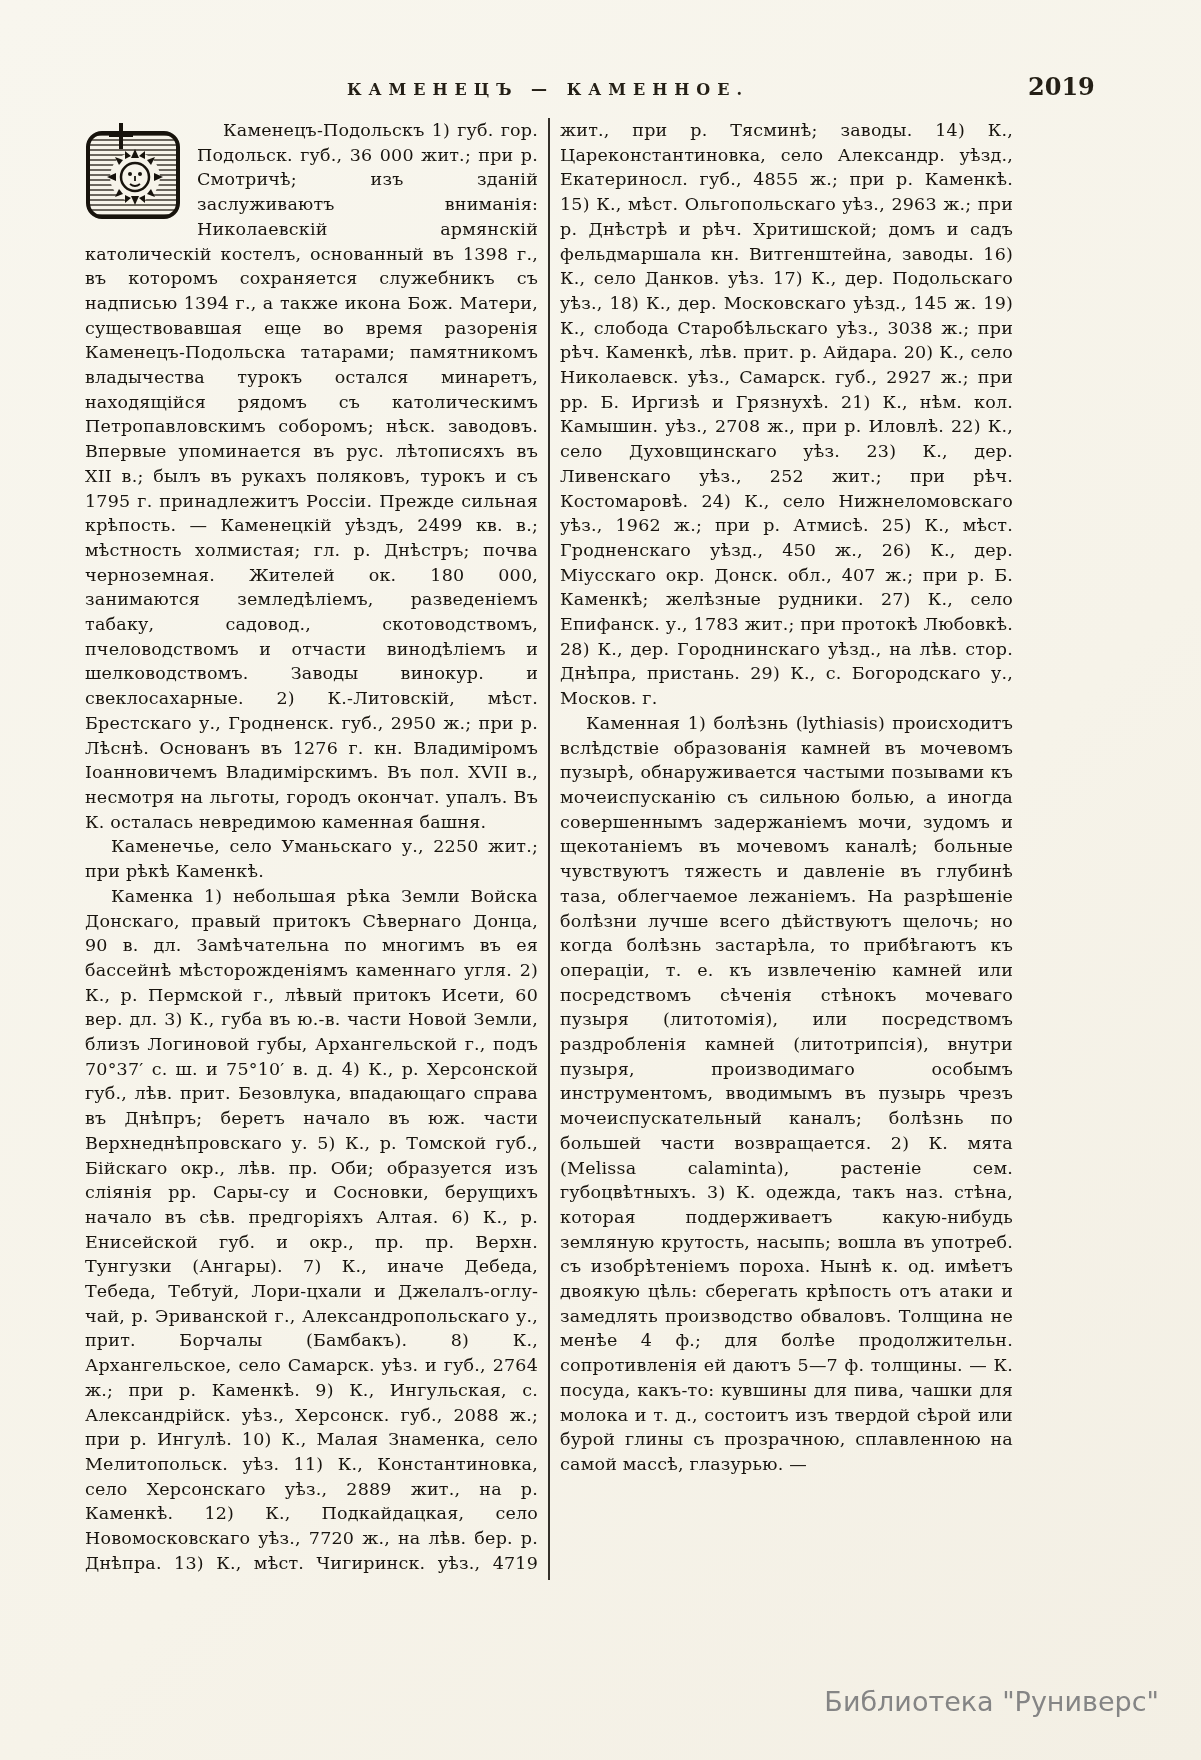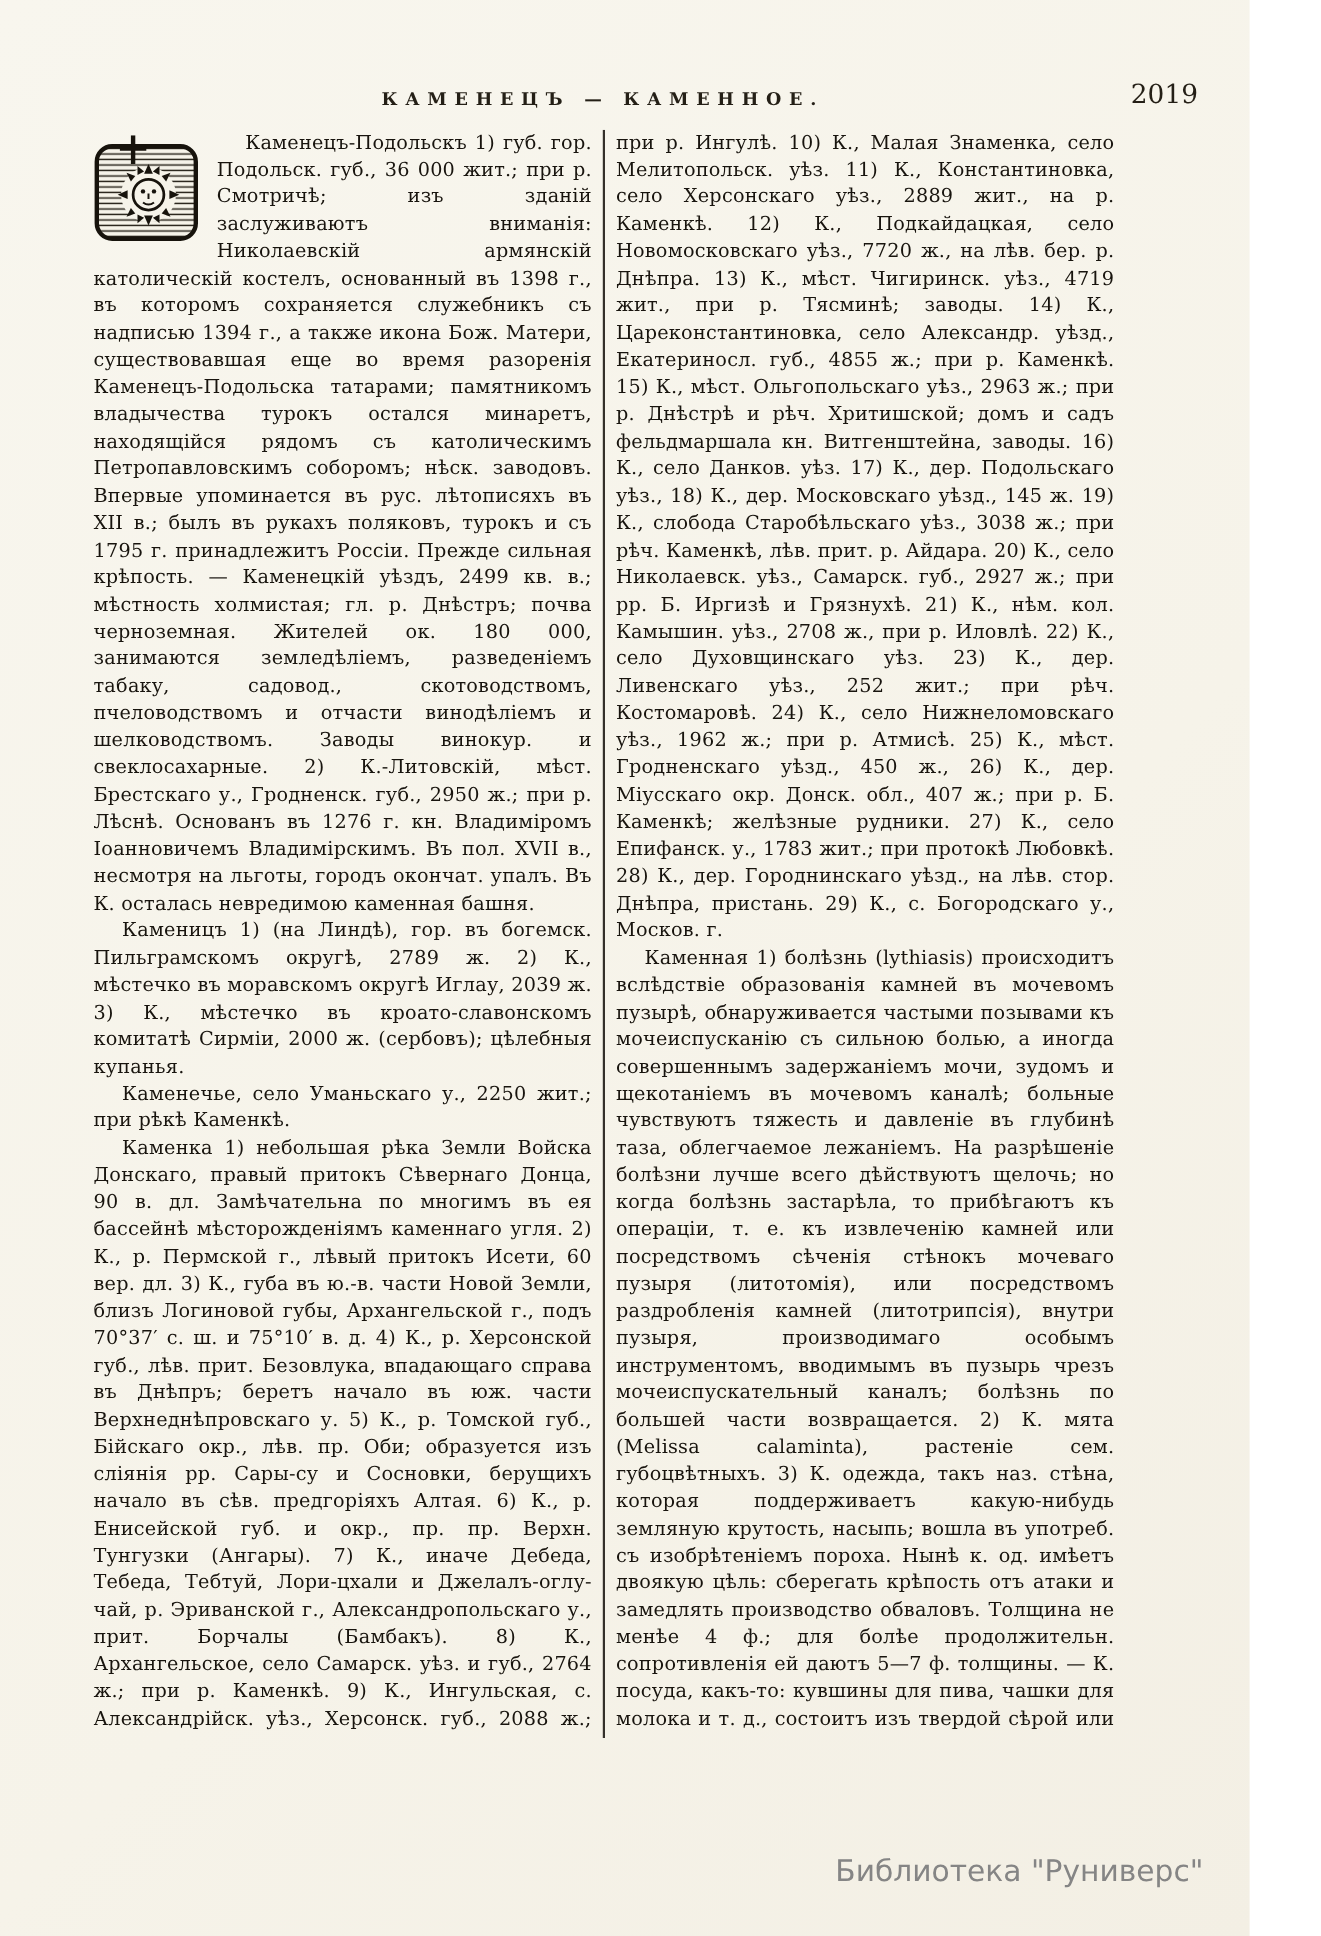--- a/index.html
+++ b/index.html
@@ -2,32 +2,32 @@
 <html lang="ru"><head>
 <meta charset="utf-8">
 <style>
   html,body{margin:0;padding:0;}
   body{
     width:1201px;height:1760px;
     background:#ffffff;
     font-family:"DejaVu Serif", serif;
   }
   .page{
-    position:relative;width:1099px;height:1760px;
+    position:relative;width:1201px;height:1760px;
     background:linear-gradient(135deg,#f8f6ee 0%,#f6f3e9 60%,#f3efe4 100%);
-    color:#18140e;overflow:hidden;padding-left:37px;
+    color:#18140e;overflow:hidden;
   }
   .running-head{
     position:absolute;top:80px;left:88px;width:920px;
     text-align:center;font-size:16px;font-weight:bold;
     letter-spacing:7px;text-transform:uppercase;color:#241f16;
   }
   .page-number{
     position:absolute;top:72px;left:1028px;
-    font-size:24px;font-weight:normal;color:#241f16;
+    font-size:24px;font-weight:bold;color:#241f16;
   }
   .text-block{
     position:absolute;top:118px;left:85px;width:928px;height:1462px;
     column-count:2;column-gap:22px;column-fill:auto;
     column-rule:2px solid #34302a;
     overflow:hidden;
     text-align:justify;
     font-size:17.5px;line-height:24.7px;
     letter-spacing:0.2px;
   }
@@ -90,21 +90,20 @@
 
         <circle cx="50" cy="54" r="14" fill="#f6f3e9" stroke="#17130c" stroke-width="2.5"></circle>
         <circle cx="45" cy="51" r="2" fill="#17130c"></circle>
         <circle cx="55" cy="51" r="2" fill="#17130c"></circle>
         <line x1="50" y1="53" x2="50" y2="58" stroke="#17130c" stroke-width="1.8"></line>
         <path d="M45 61 Q50 65 55 61" fill="none" stroke="#17130c" stroke-width="1.8"></path>
       </svg>
     </span>
 
   <p class="entry"><span class="b">Каменецъ-Подольскъ</span><span> 1) губ. гор. Подольск. губ., 36 000 жит.; при р. Смотричѣ; изъ зданій заслуживаютъ вниманія: Николаевскій армянскій католическій костелъ, основанный въ 1398 г., въ которомъ сохраняется служебникъ съ надписью 1394 г., а также икона Бож. Матери, существовавшая еще во время разоренія Каменецъ-Подольска татарами; памятникомъ владычества турокъ остался минаретъ, находящійся рядомъ съ католическимъ Петропавловскимъ соборомъ; нѣск. заводовъ. Впервые упоминается въ рус. лѣтописяхъ въ XII в.; былъ въ рукахъ поляковъ, турокъ и съ 1795 г. принадлежитъ Россіи. Прежде сильная крѣпость. — </span><span class="i">Каменецкій уѣздъ</span><span>, 2499 кв. в.; мѣстность холмистая; гл. р. Днѣстръ; почва черноземная. Жителей ок. 180 000, занимаются земледѣліемъ, разведеніемъ табаку, садовод., скотоводствомъ, пчеловодствомъ и отчасти винодѣліемъ и шелководствомъ. Заводы винокур. и свеклосахарные. 2) </span><span class="b">К.-Литовскій</span><span>, мѣст. Брестскаго у., Гродненск. губ., 2950 ж.; при р. Лѣснѣ. Основанъ въ 1276 г. кн. Владиміромъ Іоанновичемъ Владимірскимъ. Въ пол. XVII в., несмотря на льготы, городъ окончат. упалъ. Въ К. осталась невредимою каменная башня.</span></p>
-      <p class="entry"><span class="b">Каменицъ</span><span> 1) (на Линдѣ), гор. въ богемск. Пильграмскомъ округѣ, 2789 ж. 2) К., мѣстечко въ моравскомъ округѣ Иглау, 2039 ж. 3) К., мѣстечко въ кроато-славонскомъ комитатѣ Сирміи, 2000 ж. (сербовъ); цѣлебныя купанья.</span></p>
       <p class="entry"><span class="b">Каменечье</span><span>, село Уманьскаго у., 2250 жит.; при рѣкѣ Каменкѣ.</span></p>
       <p class="entry"><span class="b">Каменка</span><span> 1) небольшая рѣка Земли Войска Донскаго, правый притокъ Сѣвернаго Донца, 90 в. дл. Замѣчательна по многимъ въ ея бассейнѣ мѣсторожденіямъ каменнаго угля. 2) К., р. Пермской г., лѣвый притокъ Исети, 60 вер. дл. 3) К., губа въ ю.-в. части Новой Земли, близъ Логиновой губы, Архангельской г., подъ 70°37′ с. ш. и 75°10′ в. д. 4) К., р. Херсонской губ., лѣв. прит. Безовлука, впадающаго справа въ Днѣпръ; беретъ начало въ юж. части Верхнеднѣпровскаго у. 5) К., р. Томской губ., Бійскаго окр., лѣв. пр. Оби; образуется изъ сліянія рр. Сары-су и Сосновки, берущихъ начало въ сѣв. предгоріяхъ Алтая. 6) К., р. Енисейской губ. и окр., пр. пр. Верхн. Тунгузки (Ангары). 7) К., иначе Дебеда, Тебеда, Тебтуй, Лори-цхали и Джелалъ-оглу-чай, р. Эриванской г., Александропольскаго у., прит. Борчалы (Бамбакъ). 8) К., Архангельское, село Самарск. уѣз. и губ., 2764 ж.; при р. Каменкѣ. 9) К., Ингульская, с. Александрійск. уѣз., Херсонск. губ., 2088 ж.; при р. Ингулѣ. 10) К., Малая Знаменка, село Мелитопольск. уѣз. 11) К., Константиновка, село Херсонскаго уѣз., 2889 жит., на р. Каменкѣ. 12) К., Подкайдацкая, село Новомосковскаго уѣз., 7720 ж., на лѣв. бер. р. Днѣпра. 13) К., мѣст. Чигиринск. уѣз., 4719 жит., при р. Тясминѣ; заводы. 14) К., Цареконстантиновка, село Александр. уѣзд., Екатериносл. губ., 4855 ж.; при р. Каменкѣ. 15) К., мѣст. Ольгопольскаго уѣз., 2963 ж.; при р. Днѣстрѣ и рѣч. Хритишской; домъ и садъ фельдмаршала кн. Витгенштейна, заводы. 16) К., село Данков. уѣз. 17) К., дер. Подольскаго уѣз., 18) К., дер. Московскаго уѣзд., 145 ж. 19) К., слобода Старобѣльскаго уѣз., 3038 ж.; при рѣч. Каменкѣ, лѣв. прит. р. Айдара. 20) К., село Николаевск. уѣз., Самарск. губ., 2927 ж.; при рр. Б. Иргизѣ и Грязнухѣ. 21) К., нѣм. кол. Камышин. уѣз., 2708 ж., при р. Иловлѣ. 22) К., село Духовщинскаго уѣз. 23) К., дер. Ливенскаго уѣз., 252 жит.; при рѣч. Костомаровѣ. 24) К., село Нижнеломовскаго уѣз., 1962 ж.; при р. Атмисѣ. 25) К., мѣст. Гродненскаго уѣзд., 450 ж., 26) К., дер. Міусскаго окр. Донск. обл., 407 ж.; при р. Б. Каменкѣ; желѣзные рудники. 27) К., село Епифанск. у., 1783 жит.; при протокѣ Любовкѣ. 28) К., дер. Городнинскаго уѣзд., на лѣв. стор. Днѣпра, пристань. 29) К., с. Богородскаго у., Москов. г.</span></p>
       <p class="entry"><span class="b">Каменная</span><span> 1) болѣзнь (lythiasis) происходитъ вслѣдствіе образованія камней въ мочевомъ пузырѣ, обнаруживается частыми позывами къ мочеиспусканію съ сильною болью, а иногда совершеннымъ задержаніемъ мочи, зудомъ и щекотаніемъ въ мочевомъ каналѣ; больные чувствуютъ тяжесть и давленіе въ глубинѣ таза, облегчаемое лежаніемъ. На разрѣшеніе болѣзни лучше всего дѣйствуютъ щелочь; но когда болѣзнь застарѣла, то прибѣгаютъ къ операціи, т. е. къ извлеченію камней или посредствомъ сѣченія стѣнокъ мочеваго пузыря (литотомія), или посредствомъ раздробленія камней (литотрипсія), внутри пузыря, производимаго особымъ инструментомъ, вводимымъ въ пузырь чрезъ мочеиспускательный каналъ; болѣзнь по большей части возвращается. 2) К. </span><span class="b">мята</span><span> (Melissa calaminta), растеніе сем. губоцвѣтныхъ. 3) К. </span><span class="b">одежда</span><span>, такъ наз. стѣна, которая поддерживаетъ какую-нибудь земляную крутость, насыпь; вошла въ употреб. съ изобрѣтеніемъ пороха. Нынѣ к. од. имѣетъ двоякую цѣль: сберегать крѣпость отъ атаки и замедлять производство обваловъ. Толщина не менѣе 4 ф.; для болѣе продолжительн. сопротивленія ей даютъ 5—7 ф. толщины. — </span><span class="i">К. посуда</span><span>, какъ-то: кувшины для пива, чашки для молока и т. д., состоитъ изъ твердой сѣрой или бурой глины съ прозрачною, сплавленною на самой массѣ, глазурью. — </span></p>
     </div>
 
   <div class="watermark">Библиотека "Руниверс"</div>
 
 </div>
 
 </body></html>

